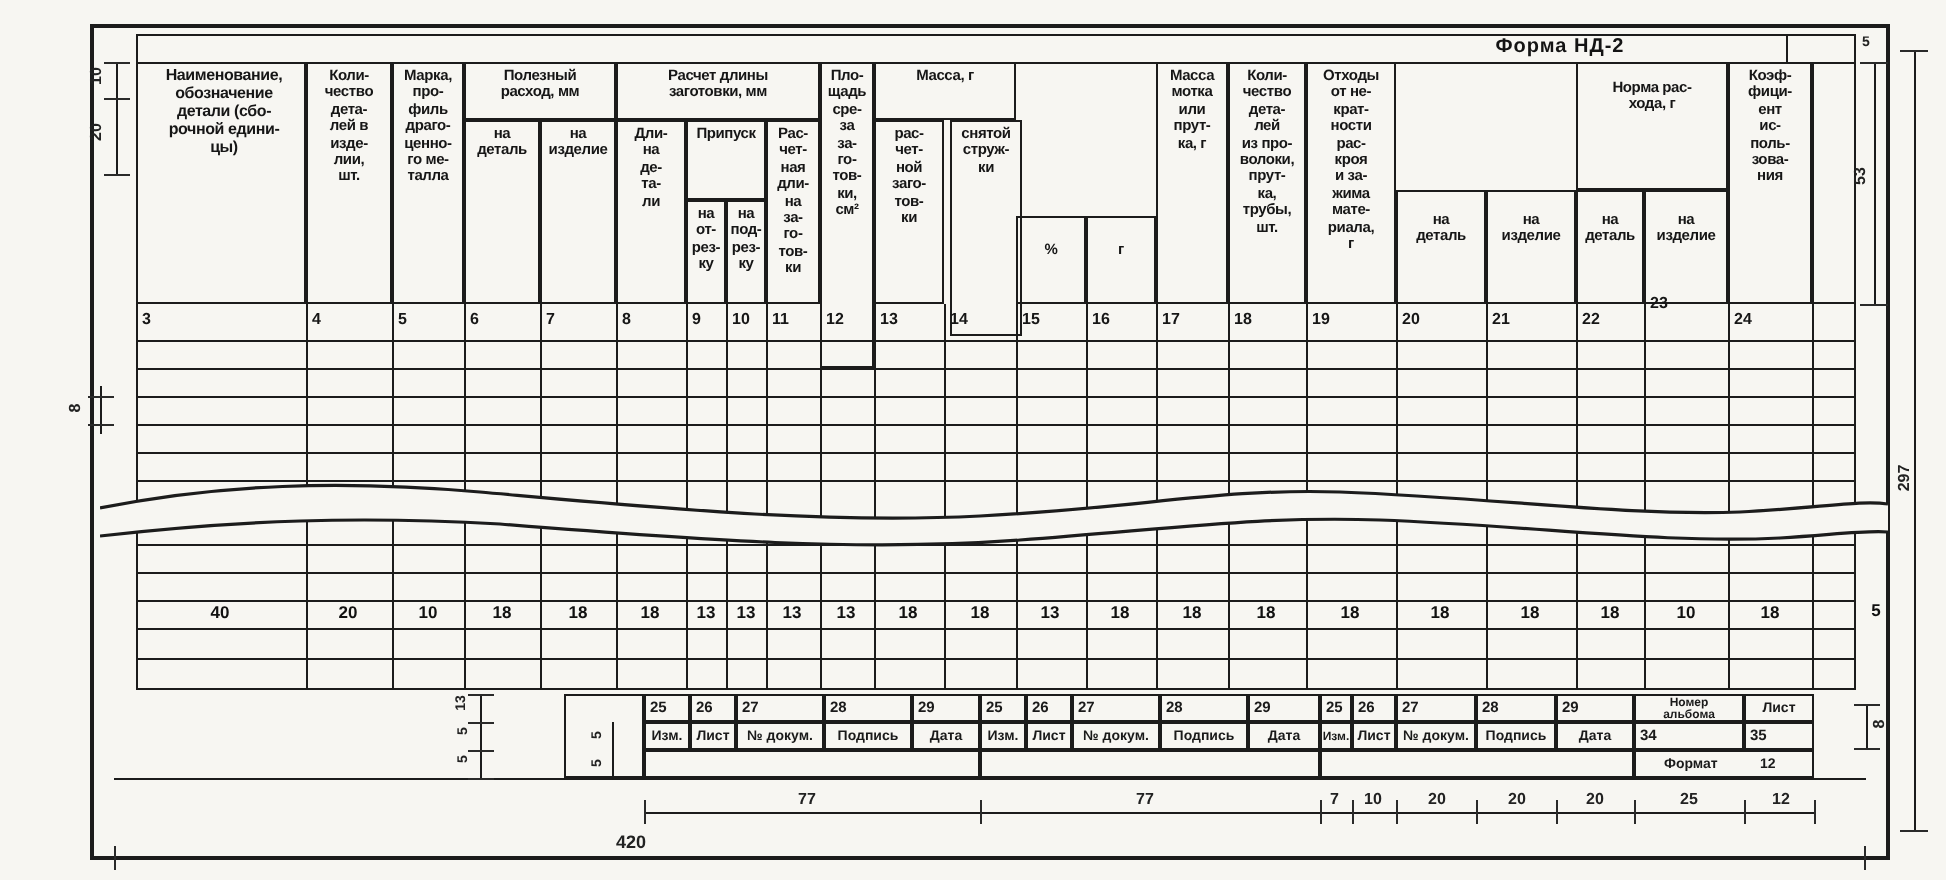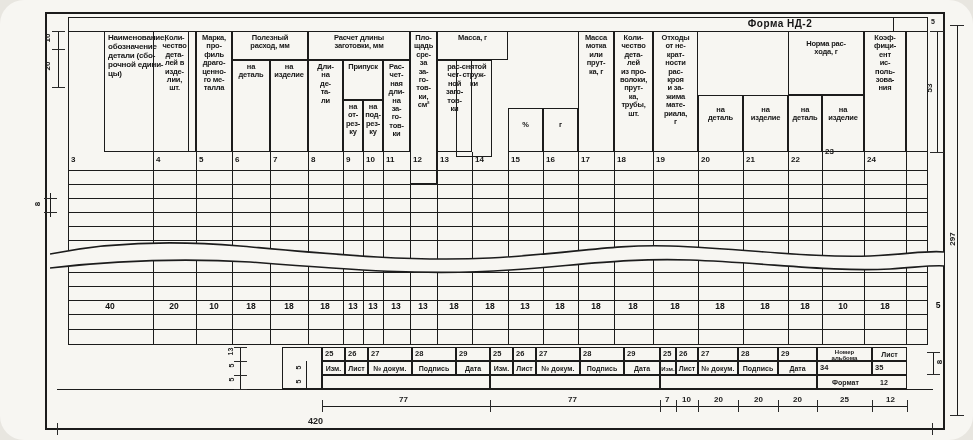--- a/index.html
+++ b/index.html
@@ -1,22 +1,22 @@
 <!DOCTYPE html>
 <html><head>
 <meta charset="utf-8">
 <style>
   html,body{margin:0;padding:0;background:#e8e6e0;}
   .sheet{position:relative;width:973px;height:440px;background:#f7f6f2;overflow:hidden;
-         font-family:"Liberation Sans",sans-serif;color:#1a1a1a;border-radius:24px;}
+         font-family:"Liberation Sans",sans-serif;color:#1a1a1a;}
   .frame{position:absolute;left:45px;top:12px;width:900px;height:418px;border:2px solid #1c1c1c;box-sizing:border-box;}
   .cell{position:absolute;border:1.2px solid #1c1c1c;box-sizing:border-box;
         font:bold 7.5px/1.12 "Liberation Sans",sans-serif;letter-spacing:-0.2px;
         text-align:center;white-space:pre-line;padding-top:2px;color:#161616;overflow:hidden;}
-  .cell.lft{text-align:left;padding-left:3px;font-size:8px;margin-left:36px;}
+  .cell.lft{text-align:center;padding-left:3px;font-size:8px;}
   .tablerect{position:absolute;left:68px;top:17px;width:860px;height:328px;border:1.6px solid #1c1c1c;box-sizing:border-box;}
   .band{position:absolute;left:68px;top:17px;width:860px;height:15px;border-bottom:1.4px solid #1c1c1c;box-sizing:border-box;}
   .vln{position:absolute;width:1.2px;background:#1c1c1c;}
   .hln{position:absolute;height:1.2px;background:#1c1c1c;}
   .colnum{position:absolute;font:bold 8px/1 "Liberation Sans",sans-serif;color:#161616;}
   .wnum{position:absolute;width:20px;text-align:center;font:bold 8.5px/1.2 "Liberation Sans",sans-serif;color:#111;}
   .dimlabel{position:absolute;font:bold 8px/1 "Liberation Sans",sans-serif;color:#222;}
   .rot{transform:rotate(-90deg);transform-origin:center;}
   .tick{position:absolute;background:#2a2a2a;}
   .fcell{position:absolute;border:1.2px solid #1c1c1c;box-sizing:border-box;overflow:hidden;
@@ -96,21 +96,21 @@
 тов-
 ки,
 см²</div>
   <div class="cell" style="left:437px;top:31px;width:71px;height:29px;">Масса, г</div>
   <div class="cell" style="left:437px;top:60px;width:35px;height:92px;">рас-
 чет-
 ной
 заго-
 тов-
 ки</div>
-  <div class="cell" style="left:456px;top:60px;width:36px;height:97px;">снятой
+  <div class="cell" style="left:475px;top:60px;width:36px;height:108px;">снятой
 струж-
 ки</div>
   <div class="cell" style="left:508px;top:108px;width:35px;height:44px;padding-top:12px;">%</div>
   <div class="cell" style="left:543px;top:108px;width:35px;height:44px;padding-top:12px;">г</div>
   <div class="cell" style="left:578px;top:31px;width:36px;height:121px;">Масса
 мотка
 или
 прут-
 ка, г</div>
   <div class="cell" style="left:614px;top:31px;width:39px;height:121px;">Коли-

